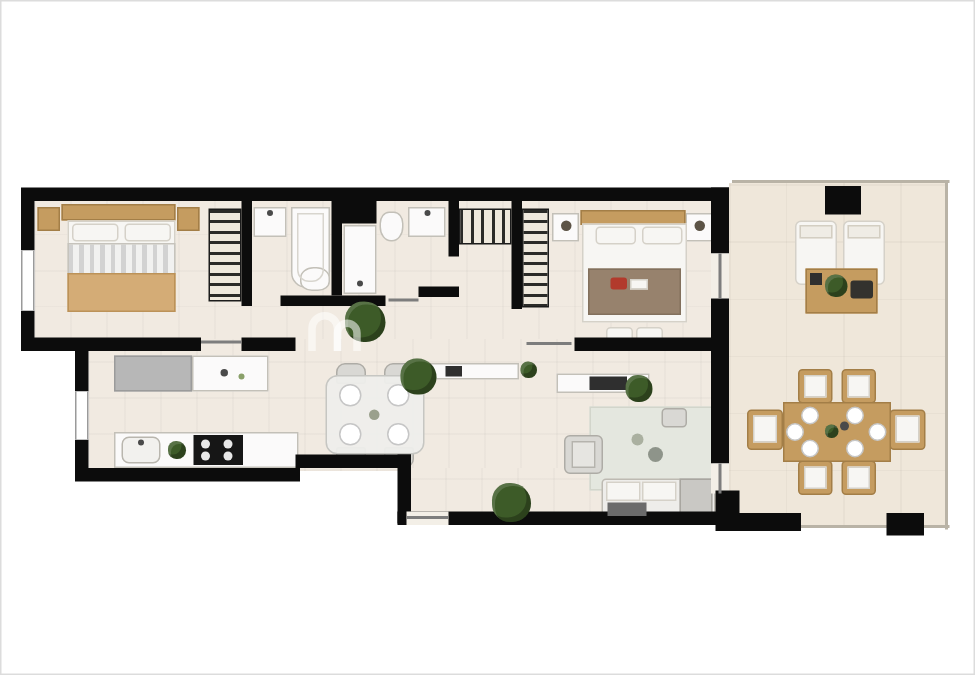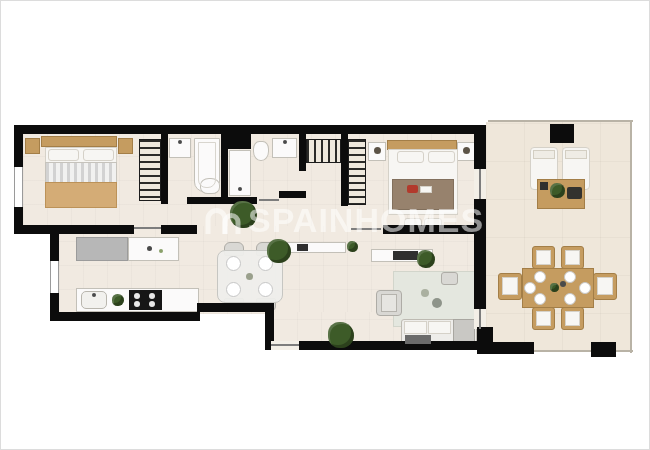--- a/index.html
+++ b/index.html
@@ -211,16 +211,15 @@
   <div class="abs pl" style="left:549px;top:282px;width:9px;height:9px;z-index:6"></div>
   <div class="abs dot" style="left:559px;top:280px;width:6px;height:6px;z-index:6"></div>
 
   <div class="abs wm" style="left:203px;top:199px;width:260px;height:40px">
     <span style="display:inline-block;line-height:0">
       <svg width="38" height="28" viewBox="0 0 38 28">
         <path d="M4 28 V13 A8.5 8.5 0 0 1 21 13 V28" fill="none" stroke="rgba(255,255,255,0.55)" stroke-width="5"></path>
         <path d="M21 28 V16 A6.5 6.5 0 0 1 34 16 V28" fill="none" stroke="rgba(255,255,255,0.55)" stroke-width="5"></path>
       </svg>
     </span>
-    <span class="wm-text">SPAINHOMES</span>
   </div>
 
 </div>
 
 </body></html>

